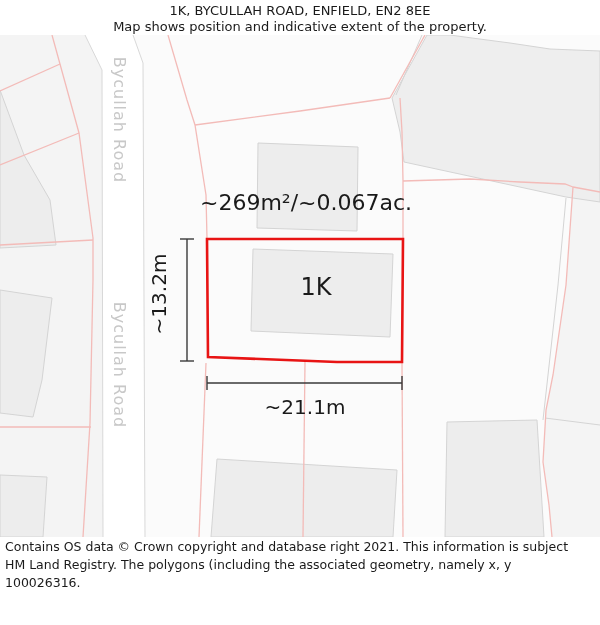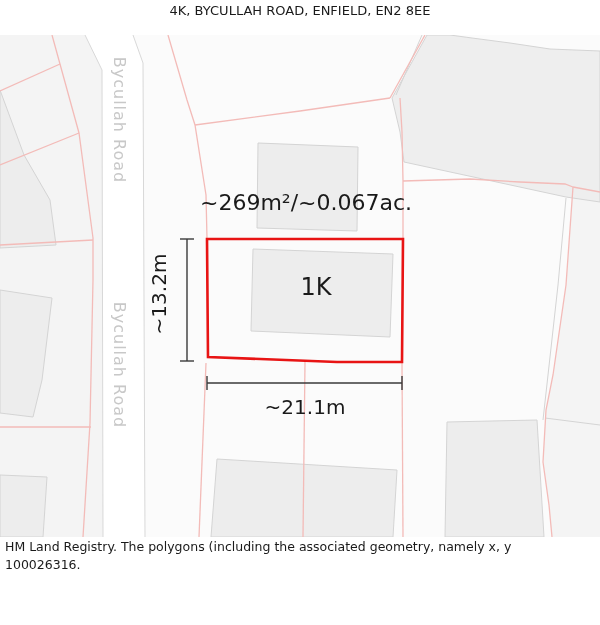--- a/index.html
+++ b/index.html
@@ -10,21 +10,22 @@
   .header .subtitle{font-size:13px;line-height:16px;white-space:nowrap;}
   .map-wrap{position:absolute;top:35px;left:0;width:600px;height:502px;}
   svg text{font-family:"DejaVu Sans","Liberation Sans",sans-serif;}
   .footer{position:absolute;top:538px;left:5px;width:592px;}
   .footer .line{font-size:12.5px;line-height:18px;white-space:nowrap;}
 </style>
 </head>
 <body>
 
 <div class="header">
-  <div class="title">4K, BYCULLAH ROAD, ENFIELD, EN2 8EE</div>
+  <div class="title">1K, BYCULLAH ROAD, ENFIELD, EN2 8EE</div>
+  <div class="subtitle">Map shows position and indicative extent of the property.</div>
 </div>
 
 <div class="map-wrap">
 <svg width="600" height="502" viewBox="0 0 600 502">
 
   <rect x="0" y="0" width="600" height="502" fill="#fbfbfb"></rect>
 
   <polygon points="0,0 85,0 102,35 103,502 0,502" fill="#f4f4f4"></polygon>
 
   <polygon points="600,157 600,502 552,502 549,470 543,427 546,375 553,340 566,250 573,152" fill="#f4f4f4"></polygon>
@@ -90,15 +91,16 @@
   <g fill="#1a1a1a">
     <text x="306" y="175" text-anchor="middle" font-size="22">~269m²/~0.067ac.</text>
     <text x="316" y="260" text-anchor="middle" font-size="24">1K</text>
     <text x="305" y="379" text-anchor="middle" font-size="20">~21.1m</text>
     <text x="172" y="265" text-anchor="middle" font-size="20" transform="rotate(-90 166 265)">~13.2m</text>
   </g>
 </svg>
 </div>
 
 <div class="footer">
+  <div class="line">Contains OS data © Crown copyright and database right 2021. This information is subject</div>
   <div class="line">HM Land Registry. The polygons (including the associated geometry, namely x, y</div>
   <div class="line">100026316.</div>
 </div>
 
 </body></html>

